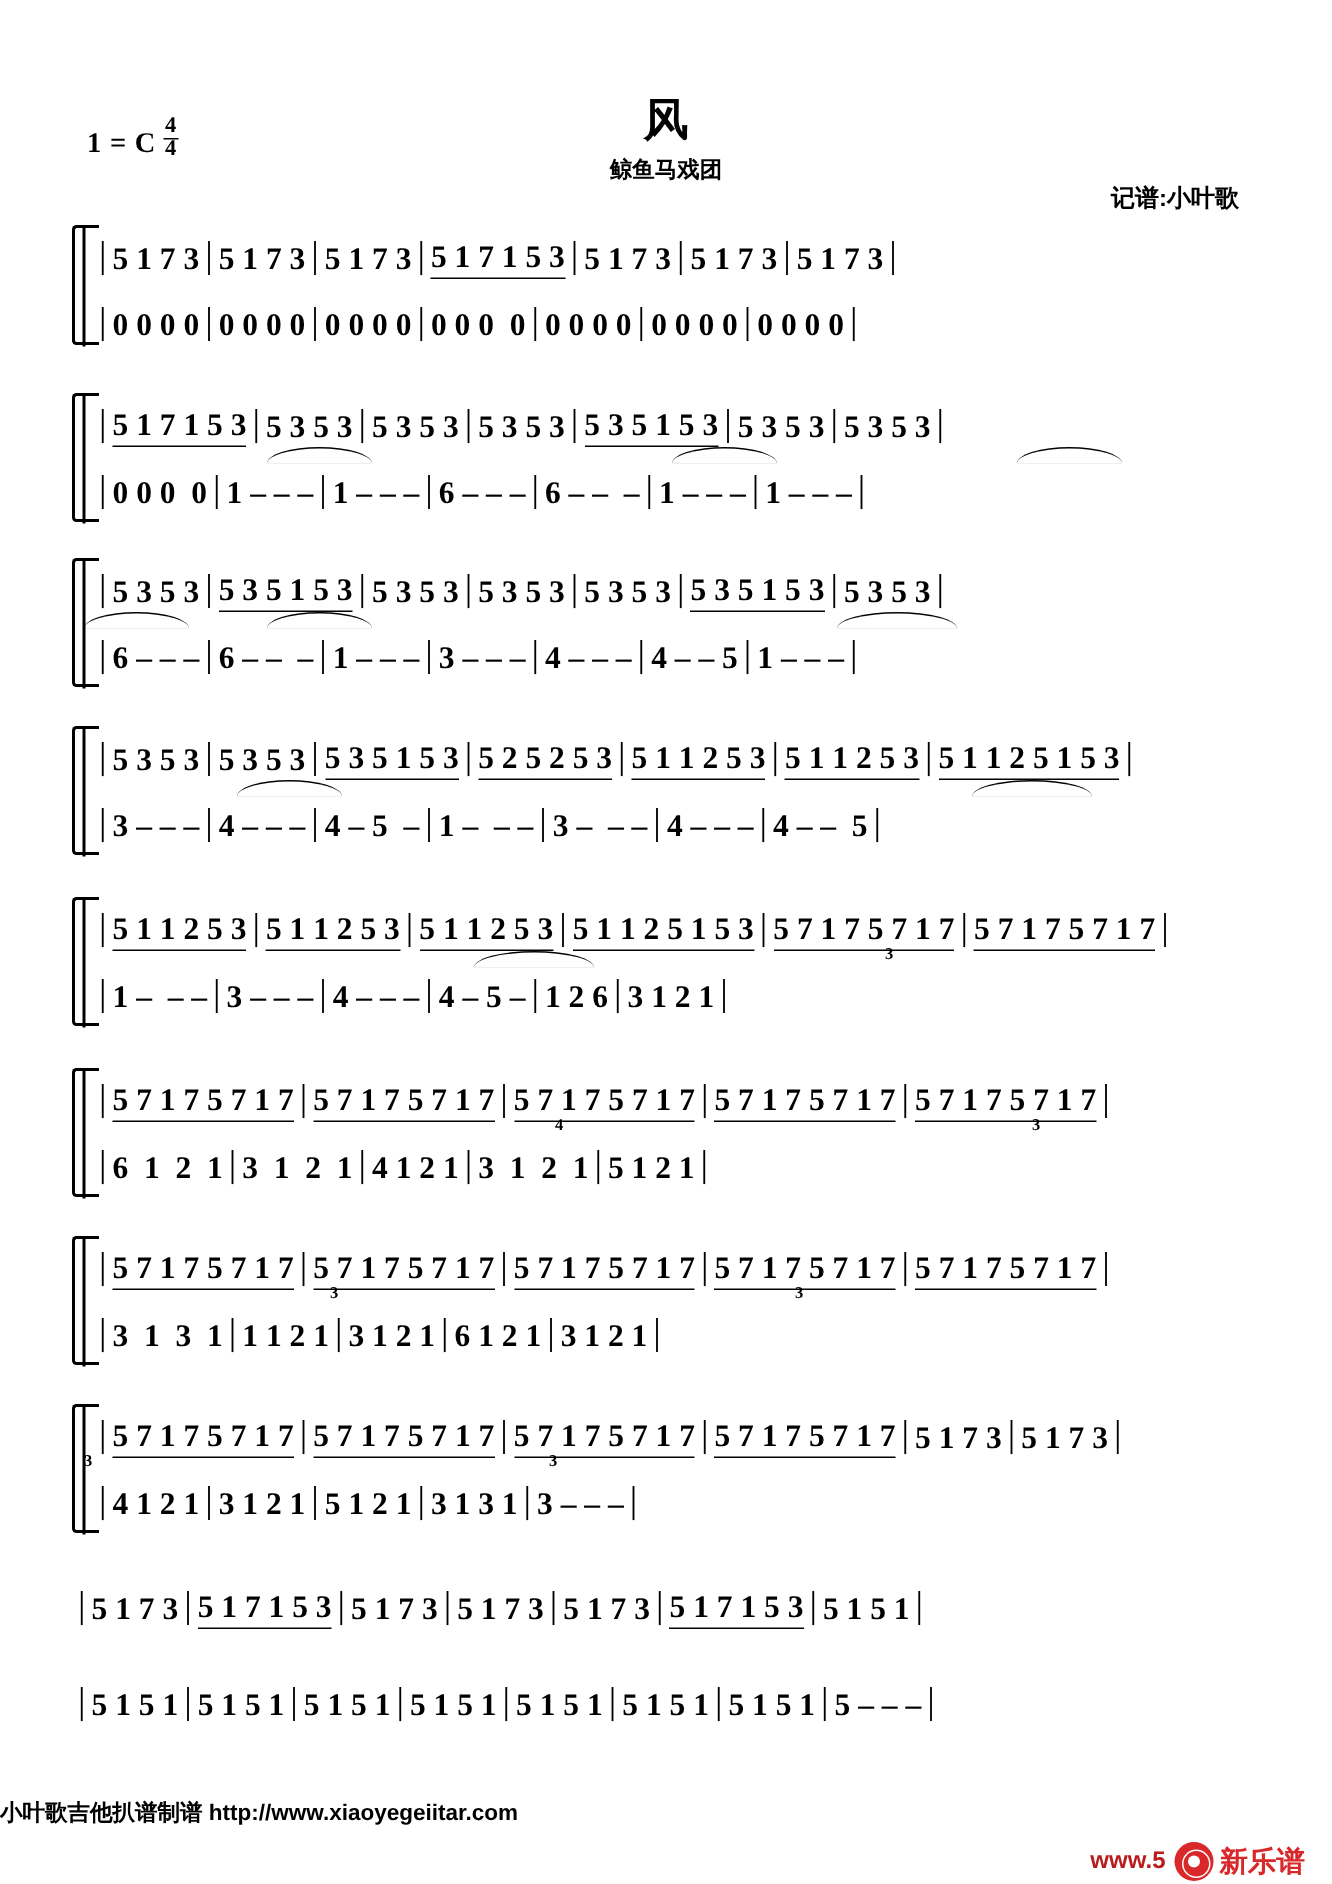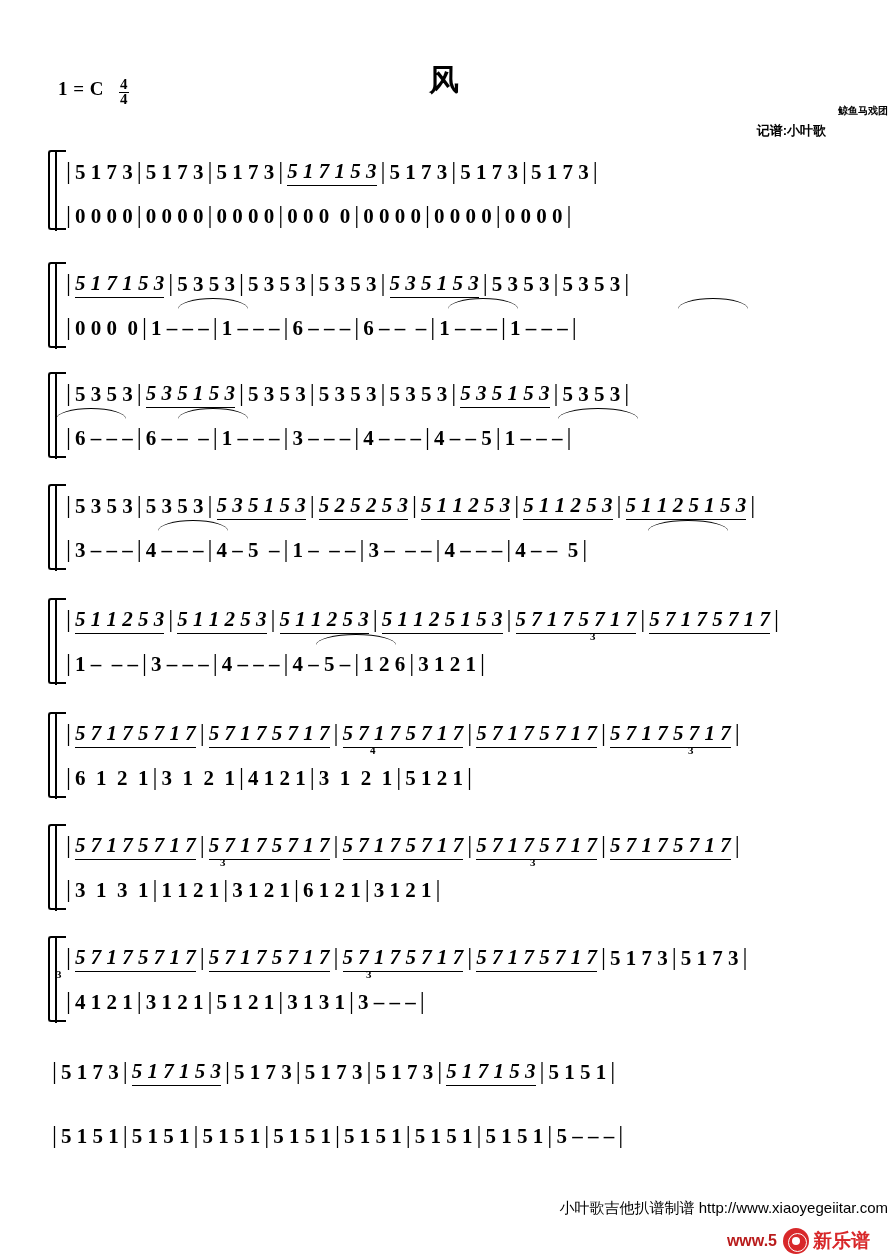--- a/index.html
+++ b/index.html
@@ -23,22 +23,22 @@
   
   .key-sig {
     position: absolute;
     left: 58px;
     top: 78px;
     font-family: "Liberation Serif", serif;
     font-weight: bold;
     font-size: 19px;
     letter-spacing: 0.5px;
     display: flex;
-    align-items: flex-start;
-    gap: 13px;
+    align-items: flex-end;
+    gap: 3px;
   }
   .meter {
     display: inline-flex;
     flex-direction: column;
     align-items: center;
     line-height: 0.92;
     font-size: 15px;
     font-weight: bold;
     margin-left: 2px;
   }
@@ -53,32 +53,32 @@
     text-align: center;
     font-family: "Liberation Sans", sans-serif;
     font-weight: bold;
     font-size: 30px;
   }
   .subtitle {
     position: absolute;
     left: 0;
     right: 0;
     top: 104px;
-    text-align: right;
+    text-align: center;
     font-family: "Liberation Sans", sans-serif;
     font-weight: bold;
-    font-size: 10px;
+    font-size: 15px;
   }
   .credit {
     position: absolute;
     right: 62px;
     top: 122px;
     font-family: "Liberation Sans", sans-serif;
     font-weight: bold;
-    font-size: 13px;
+    font-size: 16px;
   }
 
   
   .system {
     position: absolute;
     left: 48px;
     width: 800px;
   }
   .brace {
     position: absolute;
@@ -120,21 +120,21 @@
     letter-spacing: 0px;
     white-space: pre;
   }
   .barline {
     display: inline-block;
     font-size: 25px;
     font-weight: normal;
     padding: 0 4px 0 4px;
     transform: translateY(-1px);
   }
-  .under { border-bottom: 1.6px solid #000; padding-bottom: 1px; font-style: italic; }
+  .under { border-bottom: 1.6px solid #000; padding-bottom: 1px; }
 
   .slur {
     position: absolute;
     border-top: 1.6px solid #000;
     border-radius: 50% / 100% 100% 0 0;
     height: 10px;
     border-left: 0;
     border-right: 0;
     border-bottom: 0;
     pointer-events: none;
@@ -145,24 +145,24 @@
     font-weight: bold;
     font-family: "Liberation Serif", serif;
   }
 
   
   .footer-text {
     position: absolute;
     left: 0;
     right: 0;
     bottom: 38px;
-    text-align: right;
+    text-align: left;
     font-family: "Liberation Sans", sans-serif;
     font-size: 15px;
-    font-weight: normal;
+    font-weight: bold;
     margin-top: 22px;
   }
   .watermark {
     position: absolute;
     right: 18px;
     bottom: 2px;
     display: flex;
     align-items: center;
     gap: 6px;
   }

